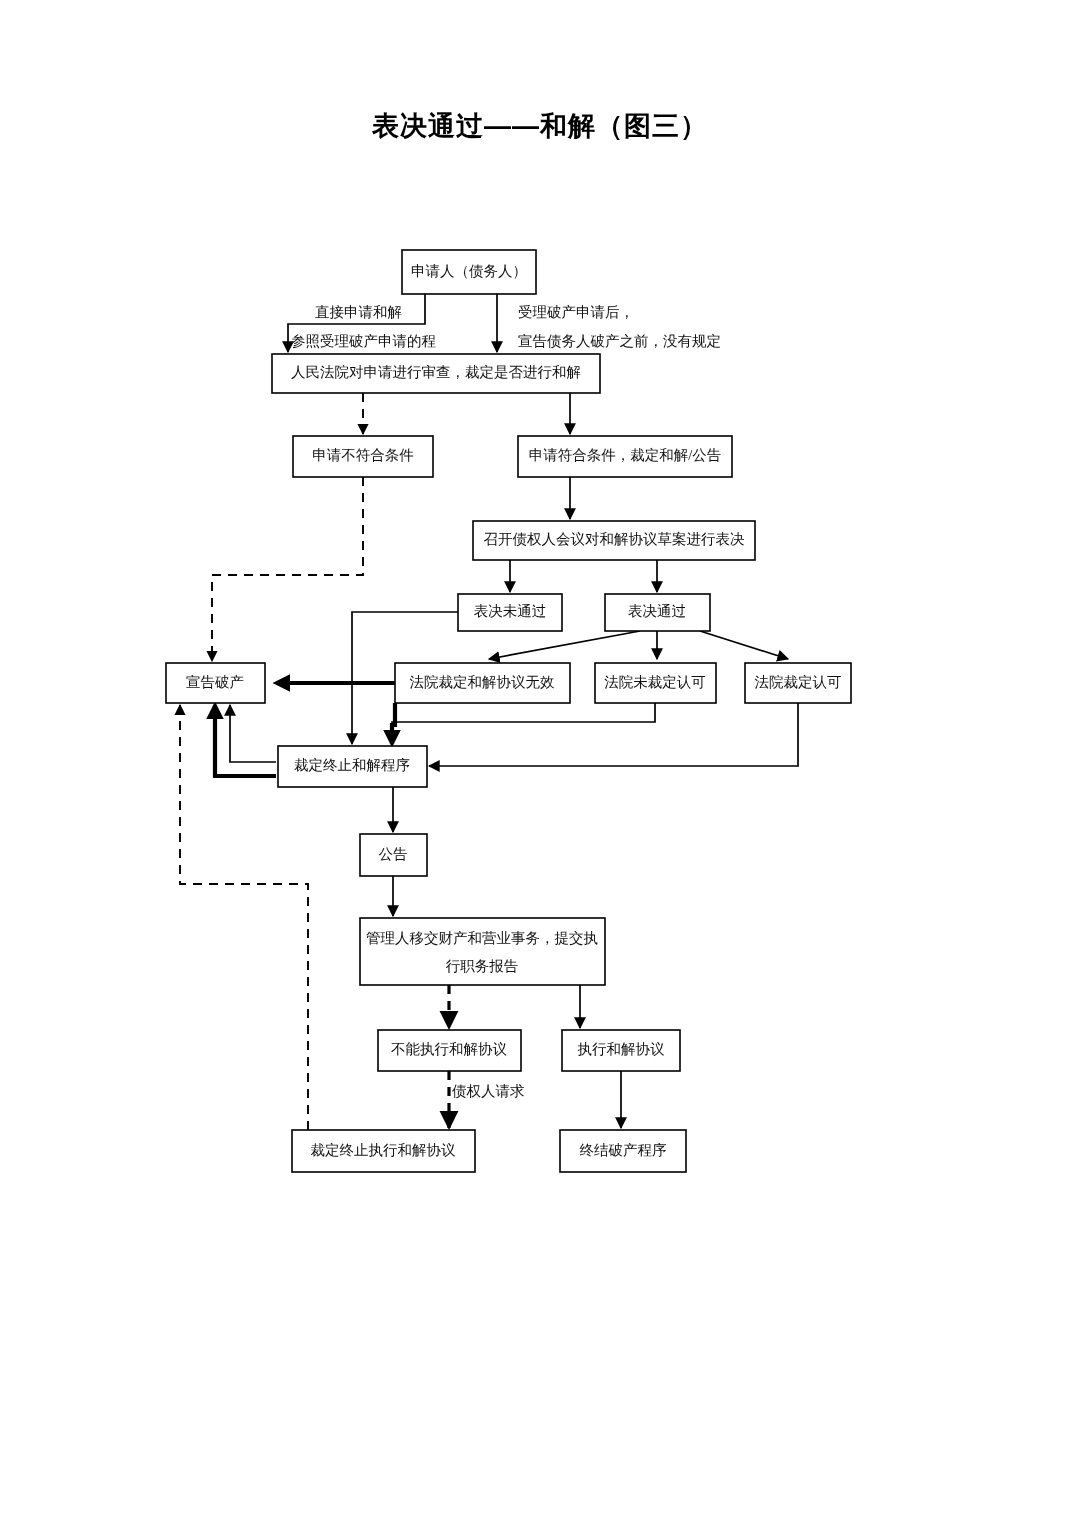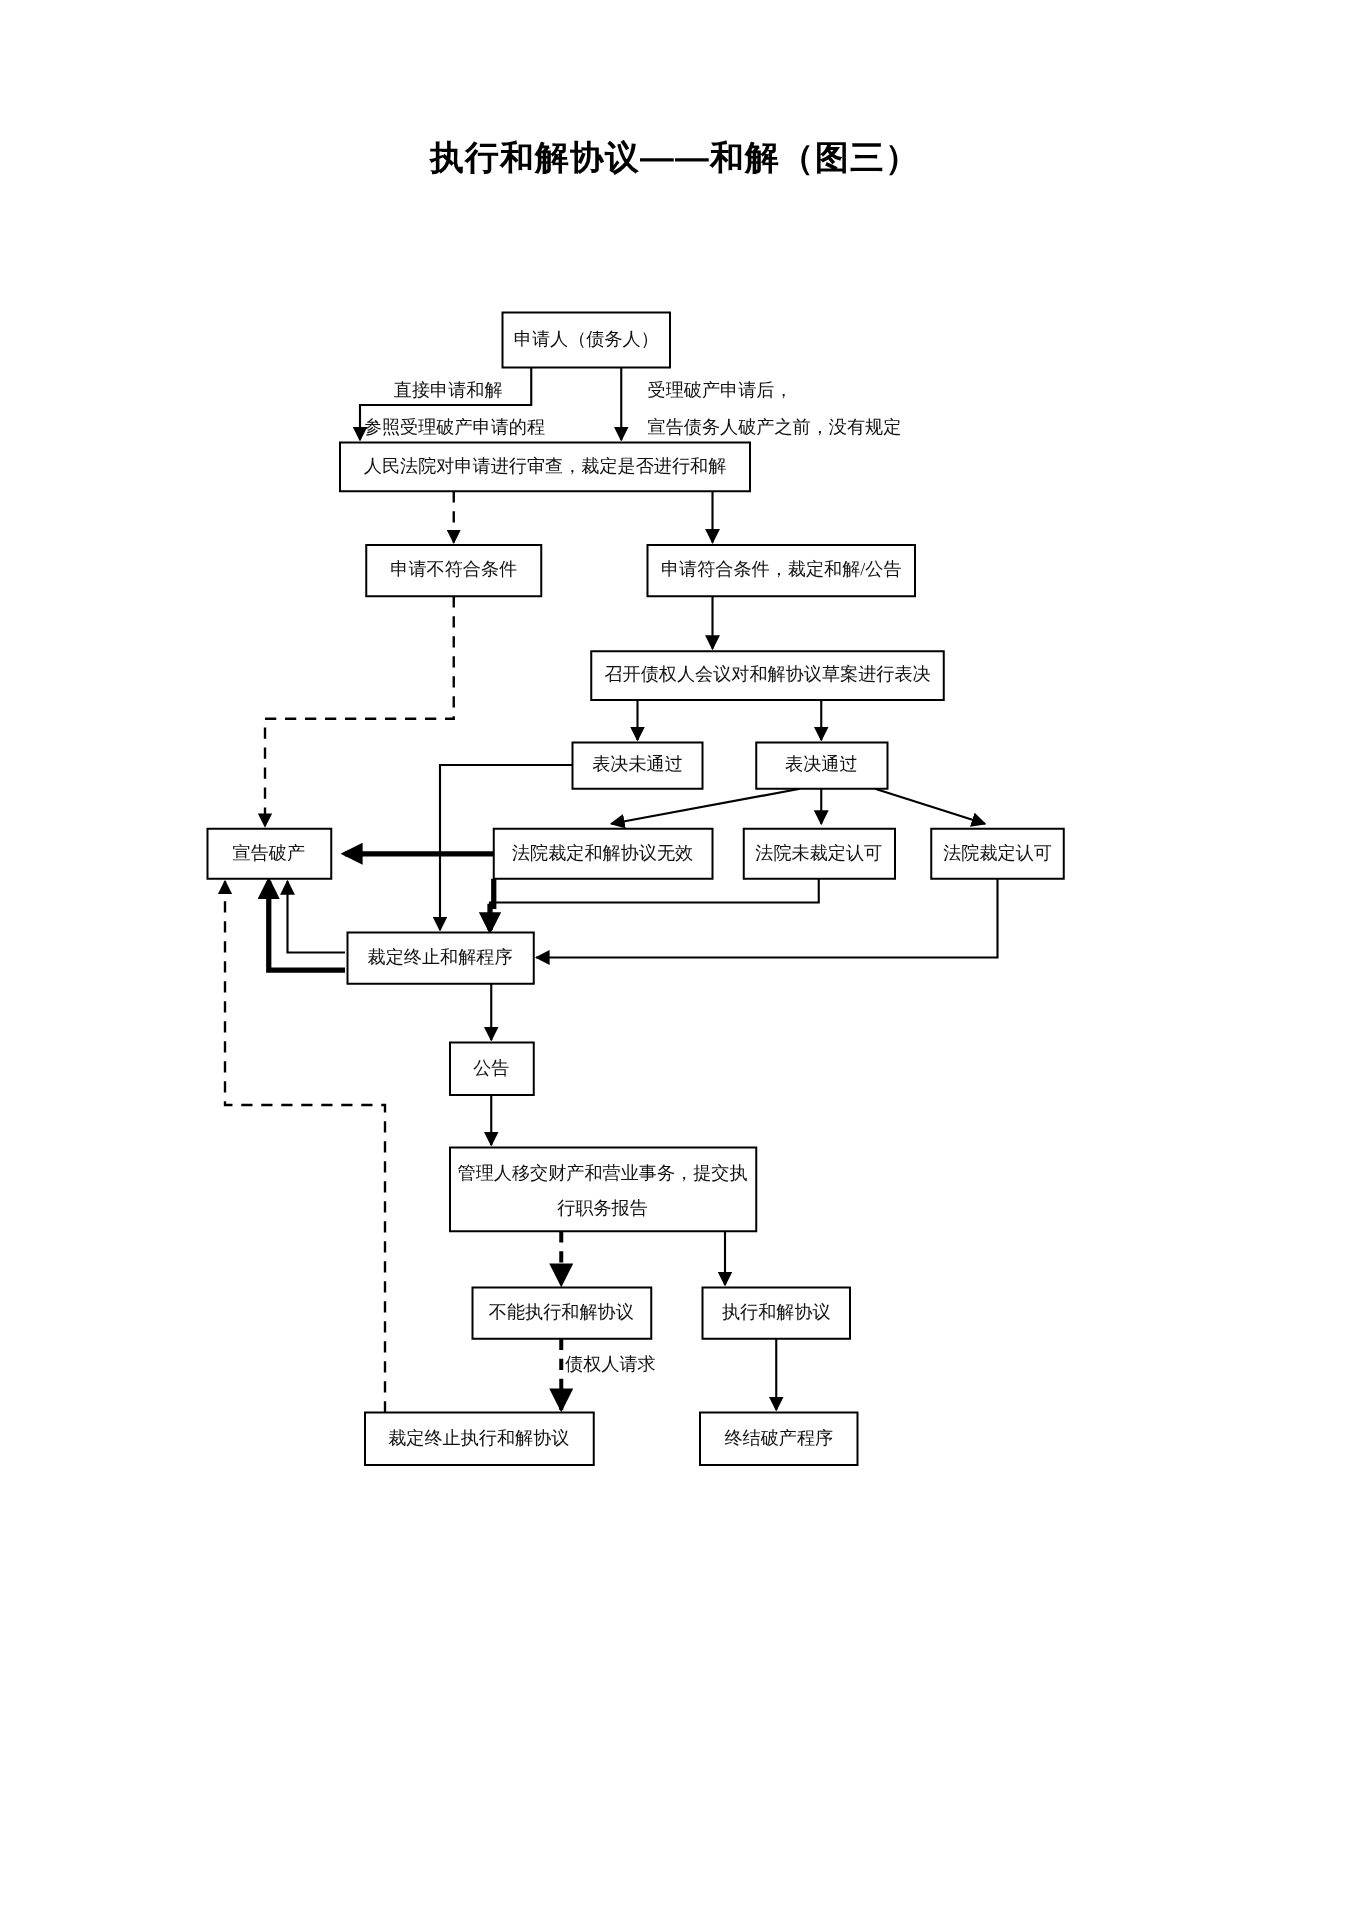--- a/index.html
+++ b/index.html
@@ -50,21 +50,21 @@
   }
   .annot{
     font-family:"Liberation Serif","DejaVu Serif",serif;
     font-size:14.5px;
     fill:#111;
   }
 </style>
 </head>
 <body>
 
-<div id="chart-title">执行和解协议——和解（图三）</div>
+<div id="chart-title">表决通过——和解（图三）</div>
 
 <svg id="flow-canvas" viewBox="0 0 1080 1527" xmlns="http://www.w3.org/2000/svg">
   <defs>
     <marker id="ah" viewBox="0 0 10 10" refX="9" refY="5" markerWidth="7" markerHeight="7" orient="auto-start-reverse">
       <path d="M0,0 L10,5 L0,10 z" fill="#000"></path>
     </marker>
     <marker id="ah-thick" viewBox="0 0 10 10" refX="8" refY="5" markerWidth="4.2" markerHeight="4.2" orient="auto-start-reverse">
       <path d="M0,0 L10,5 L0,10 z" fill="#000"></path>
     </marker>
     <marker id="ah-dash" viewBox="0 0 10 10" refX="9" refY="5" markerWidth="6" markerHeight="6" orient="auto-start-reverse">

